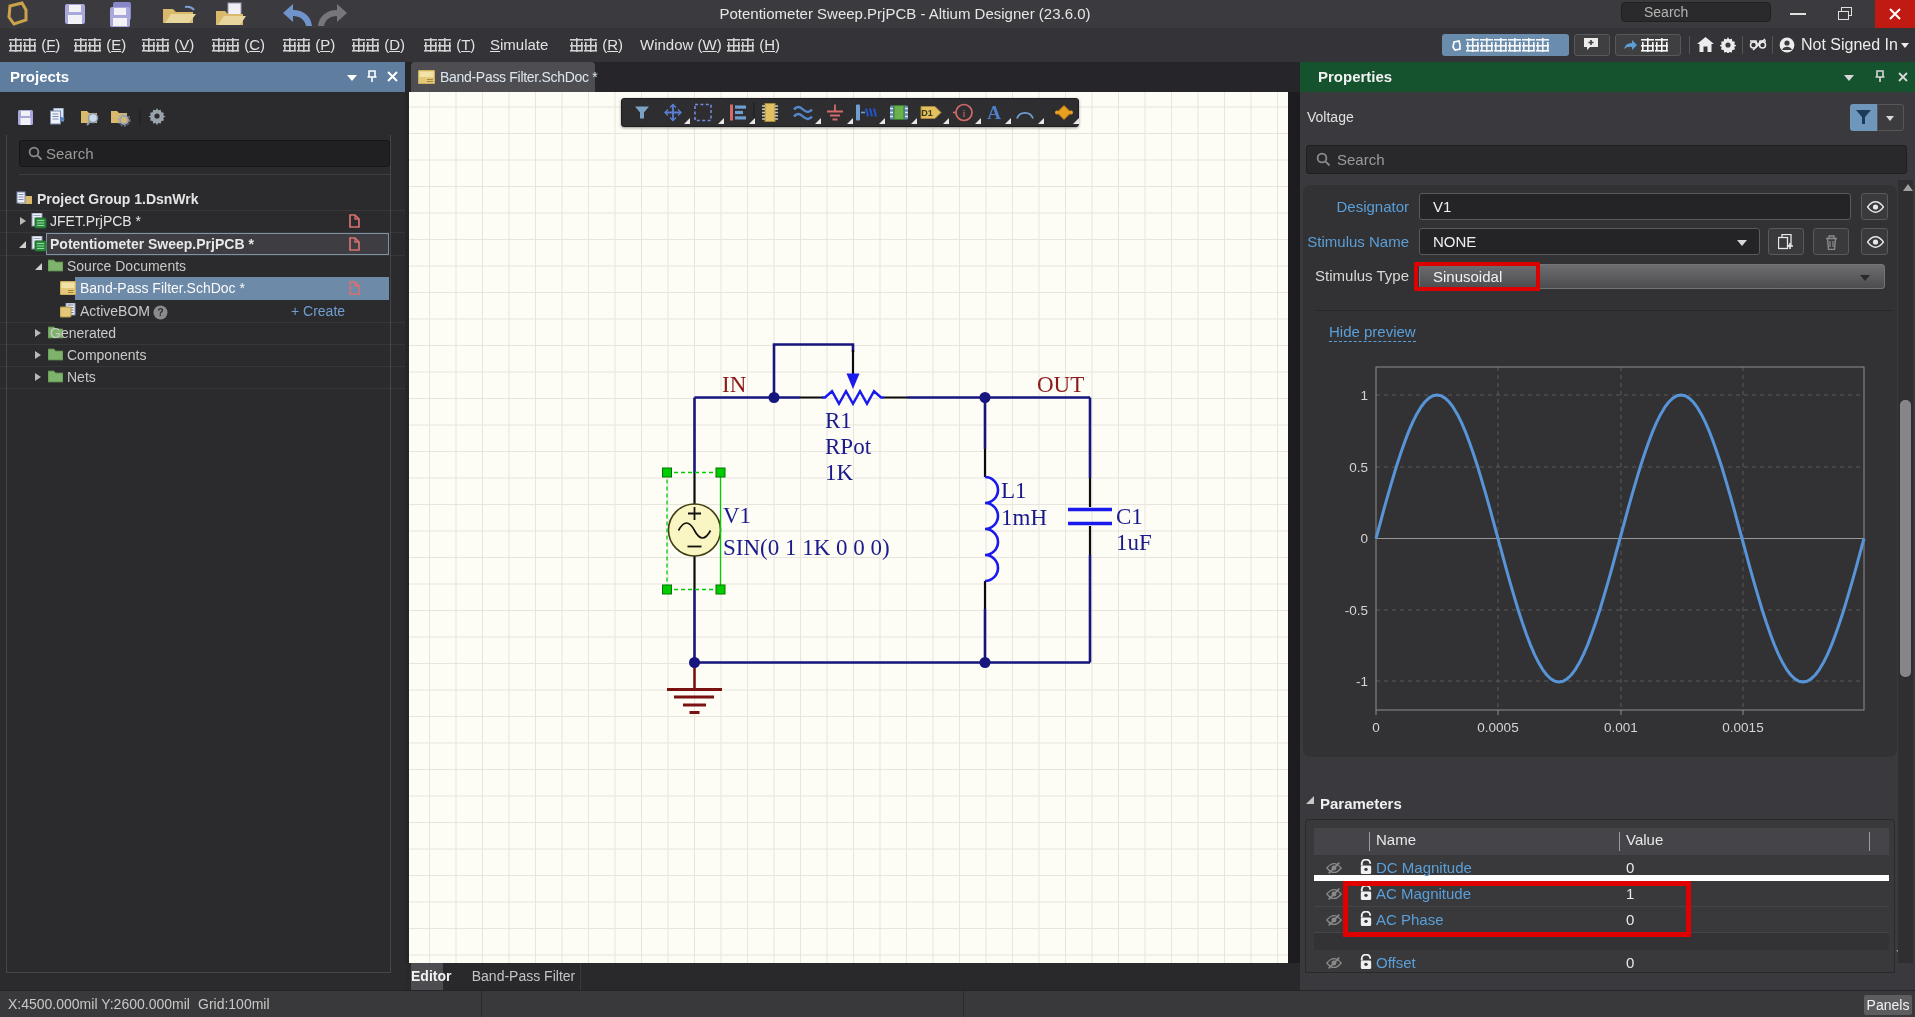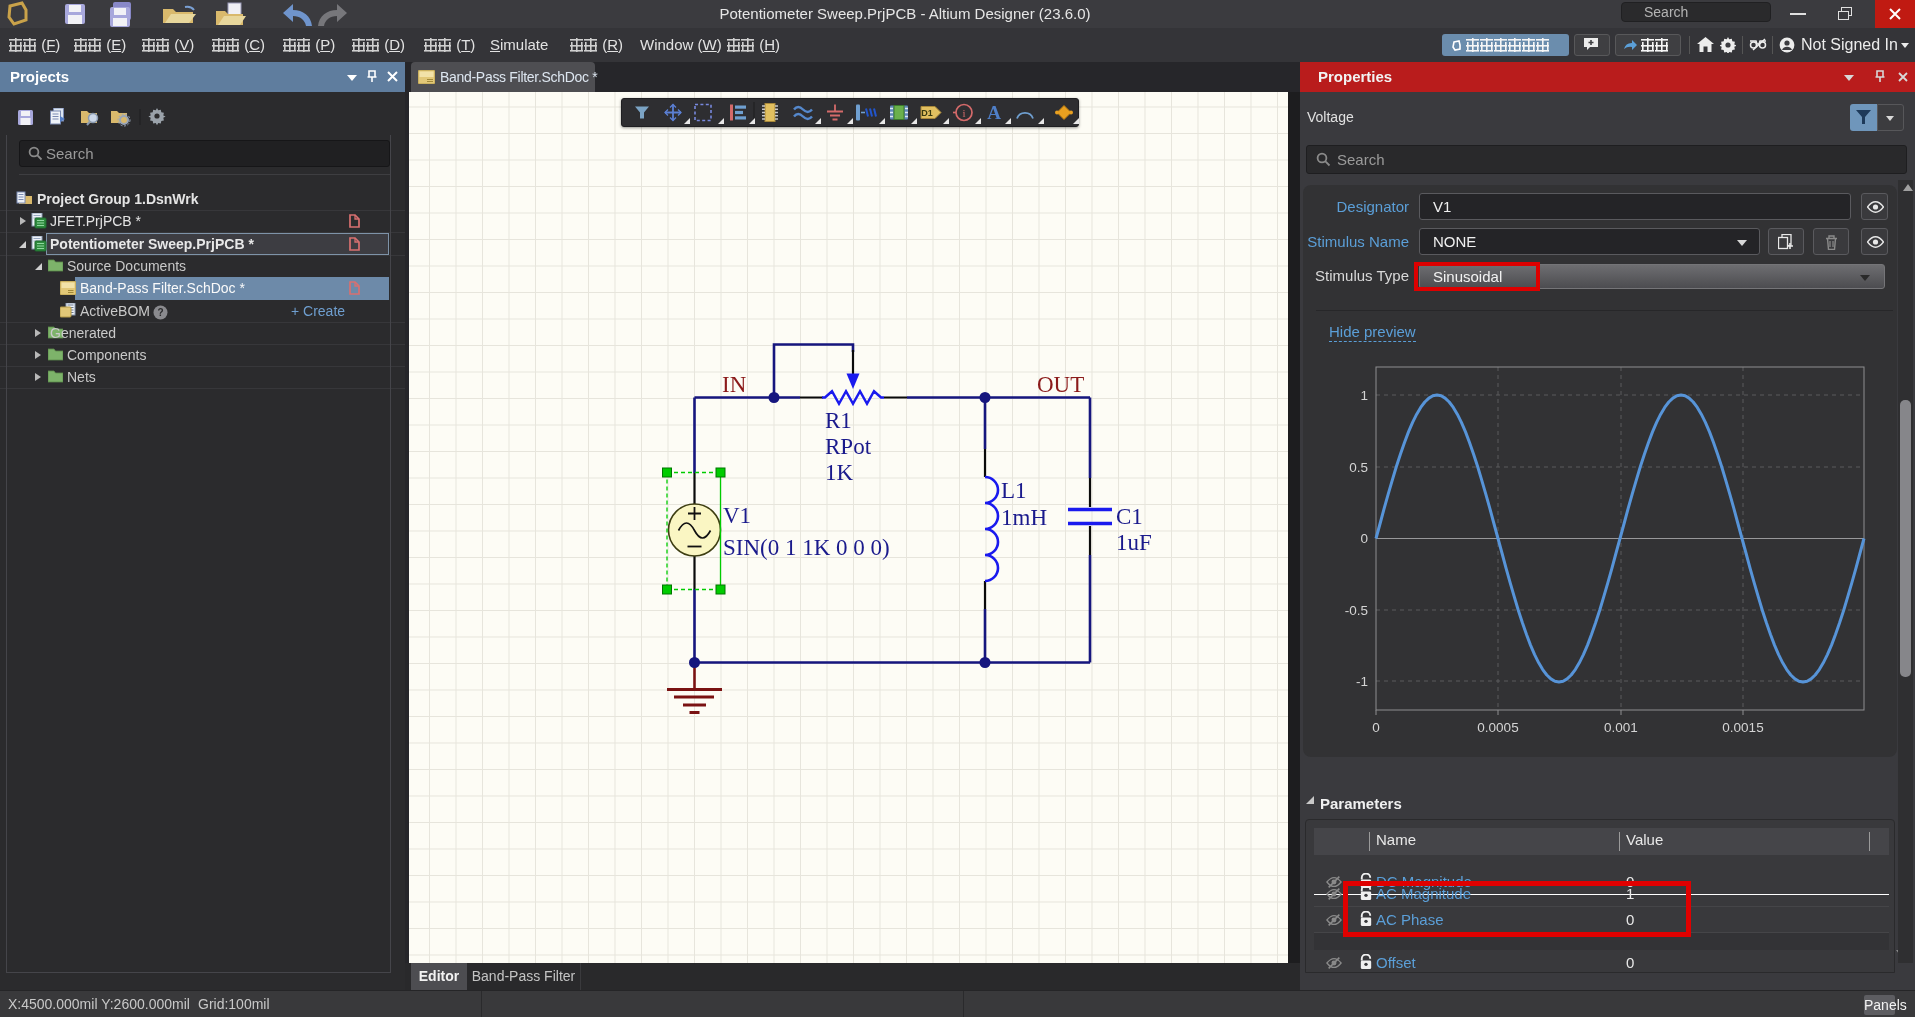--- a/index.html
+++ b/index.html
@@ -31,21 +31,21 @@
 .tsep{position:absolute;left:0;width:405px;height:1px;background:#37373a;}
 .arr-r{position:absolute;top:7px;width:0;height:0;border-left:6px solid #b8b8b8;border-top:4.5px solid transparent;border-bottom:4.5px solid transparent;}
 .arr-d{position:absolute;top:8px;width:0;height:0;border-bottom:7px solid #d0d0d0;border-left:7px solid transparent;}
 #editor{position:absolute;left:405px;top:62px;width:895px;height:928px;background:#26262a;}
 #tabbar{position:absolute;left:0;top:0;width:895px;height:30px;background:#26262a;}
 #schtab{position:absolute;left:6px;top:0;width:184px;height:30px;background:#4e4e52;border-radius:4px 4px 0 0;color:#dde6f0;font-size:14px;letter-spacing:-0.3px;line-height:30px;white-space:nowrap;}
 #canvas{position:absolute;left:4px;top:30px;width:879px;height:871px;background-color:#fdfcf5;background-image:linear-gradient(to right,#e7e5dc 1px,transparent 1px),linear-gradient(to bottom,#e7e5dc 1px,transparent 1px);background-size:26.5px 26.5px,26.5px 26.5px;background-position:20px 0px,0px 14.5px;}
 #rstrip{position:absolute;left:883px;top:30px;width:12px;height:871px;background:#1d1d1f;}
 #btabs{position:absolute;left:0;top:901px;width:895px;height:27px;background:#29292b;}
 #rightpanel{position:absolute;left:1300px;top:62px;width:615px;height:928px;background:#3a3a3e;}
-#rphead{position:absolute;left:0;top:0;width:615px;height:30px;background:#b91c1c;color:#f2f2f2;font-weight:bold;font-size:15px;line-height:30px;padding-left:18px;}
+#rphead{position:absolute;left:0;top:0;width:615px;height:30px;background:#14532d;color:#f2f2f2;font-weight:bold;font-size:15px;line-height:30px;padding-left:18px;}
 #rpsearch{position:absolute;left:6px;top:83px;width:601px;height:29px;background:#29292b;border:1px solid #1e1e20;border-radius:3px;color:#9a9a9a;font-size:15px;line-height:27px;padding-left:30px;}
 #container{position:absolute;left:3px;top:123px;width:594px;height:572px;background:#323234;border-radius:8px;}
 .flabel{position:absolute;font-size:15px;color:#5b9fd8;text-align:right;width:106px;white-space:nowrap;}
 .finput{position:absolute;background:#242427;border:1px solid #5a5a5e;border-radius:3px;color:#f0f0f0;font-size:15px;}
 .fbtn{position:absolute;background:#3a3a3d;border:1px solid #5a5a5e;border-radius:3px;}
 #params-table{position:absolute;left:5px;top:757px;width:590px;height:154px;background:#39393c;border:1px solid #2a2a2c;border-radius:4px 4px 0 0;}
 .prow{position:absolute;left:8px;width:575px;height:26px;font-size:15px;line-height:26px;}
 .pname{position:absolute;left:62px;color:#5b9fd8;}
 .pval{position:absolute;left:312px;color:#e8e8e8;}
 #statusbar{position:absolute;left:0;top:990px;width:1915px;height:27px;background:#39393b;border-top:1px solid #252527;color:#c8c8c8;font-size:14px;line-height:26px;}
@@ -451,21 +451,21 @@
           <path d="M322 26 l6 0 l0 -6 Z"></path>
           <path d="M354 26 l6 0 l0 -6 Z"></path>
         <path d="M384 26 l6 0 l0 -6 Z"></path>
           <path d="M417 26 l6 0 l0 -6 Z"></path>
           <path d="M452 26 l6 0 l0 -6 Z"></path>
       </g>
     </svg>
   </div>
   <div id="rstrip"></div>
   <div id="btabs">
-    <div class="abs" style="left:6px;top:0;width:56px;height:27px;background:#4d4d51;color:#f2f2f2;font-weight:bold;font-size:14px;text-align:center;line-height:26px">Editor</div>
+    <div class="abs" style="left:6px;top:0;width:32px;height:27px;background:#4d4d51;color:#f2f2f2;font-weight:bold;font-size:14px;text-align:center;line-height:26px">Editor</div>
     <div class="abs" style="left:62px;top:0;width:114px;height:27px;color:#c4c4c4;font-size:14px;text-align:center;line-height:26px;border-right:1px solid #3a3a3d">Band-Pass Filter</div>
   </div>
 </div>
 
 <div id="rightpanel">
   <div id="rphead">Properties
     <div class="abs" style="left:544px;top:13px;width:0;height:0;border-top:6px solid #d8d8d8;border-left:5px solid transparent;border-right:5px solid transparent"></div>
     <svg class="abs" style="left:574px;top:8px" width="12" height="14" viewBox="0 0 12 14">
         <path d="M3 1 h6 v6 h-6 Z M1.5 7 h9 M6 7 v5" stroke="#d8d8d8" stroke-width="1.6" fill="none"></path>
       </svg>
@@ -542,21 +542,21 @@
   <div class="abs" style="left:6px;top:734px;width:0;height:0;border-bottom:8px solid #c8c8c8;border-left:8px solid transparent"></div>
   <div class="abs" style="left:20px;top:733px;font-size:15px;font-weight:bold;color:#f0f0f0">Parameters</div>
   <div id="params-table">
     <div class="abs" style="left:8px;top:8px;width:575px;height:27px;background:#454549">
       <div class="abs" style="left:55px;top:4px;width:1px;height:19px;background:#9a9a9a"></div>
       <div class="abs" style="left:62px;top:3px;font-size:15px;color:#e8e8e8">Name</div>
       <div class="abs" style="left:305px;top:4px;width:1px;height:19px;background:#9a9a9a"></div>
       <div class="abs" style="left:312px;top:3px;font-size:15px;color:#e8e8e8">Value</div>
       <div class="abs" style="left:555px;top:4px;width:1px;height:19px;background:#9a9a9a"></div>
     </div>
-    <div class="prow" style="top:49px;border-bottom:1px solid #ffffff">
+    <div class="prow" style="top:35px;border-bottom:6px solid #ffffff">
       <svg class="eye-ico" style="left:12px;top:5px" width="18" height="16" viewBox="0 0 18 14">
           <path d="M1 7 Q9 -3 17 7 Q9 17 1 7 Z" fill="none" stroke="#8a8a8a" stroke-width="1.4"></path>
           <circle cx="9" cy="7" r="2.8" fill="#8a8a8a"></circle>
           <line x1="15" y1="1" x2="3" y2="13" stroke="#8a8a8a" stroke-width="1.8"></line>
         </svg>
       <svg class="eye-ico" style="left:44px;top:4px" width="13" height="17" viewBox="0 0 13 17">
           <path d="M2 7 V5 a4.5 4.5 0 0 1 9 0" fill="none" stroke="#f0f0f0" stroke-width="2"></path>
           <rect x="1" y="7" width="11" height="9" rx="1.5" fill="#f0f0f0"></rect>
           <circle cx="6.5" cy="11" r="1.8" fill="#39393c"></circle>
         </svg>
@@ -614,14 +614,14 @@
   <div class="abs" style="left:598px;top:118px;width:15px;height:783px;background:#2f2f31"></div>
   <div class="abs" style="left:603px;top:122px;width:0;height:0;border-bottom:7px solid #a0a0a0;border-left:5px solid transparent;border-right:5px solid transparent"></div>
   <div class="abs" style="left:600px;top:338px;width:11px;height:277px;background:#86868a;border-radius:5px"></div>
 </div>
 
 <div id="statusbar">
   <span style="position:absolute;left:8px">X:4500.000mil Y:2600.000mil</span>
   <span style="position:absolute;left:198px">Grid:100mil</span>
   <div class="vsep27" style="left:481px"></div>
   <div class="vsep27" style="left:963px"></div>
-  <div class="abs" style="left:1864px;top:4px;width:31px;height:20px;background:#5d5d61;border-radius:2px;color:#f2f2f2;text-align:center;line-height:20px;font-size:14px">Panels</div>
+  <div class="abs" style="left:1864px;top:4px;width:48px;height:20px;background:#5d5d61;border-radius:2px;color:#f2f2f2;text-align:center;line-height:20px;font-size:14px">Panels</div>
 </div>
 
 </body></html>

